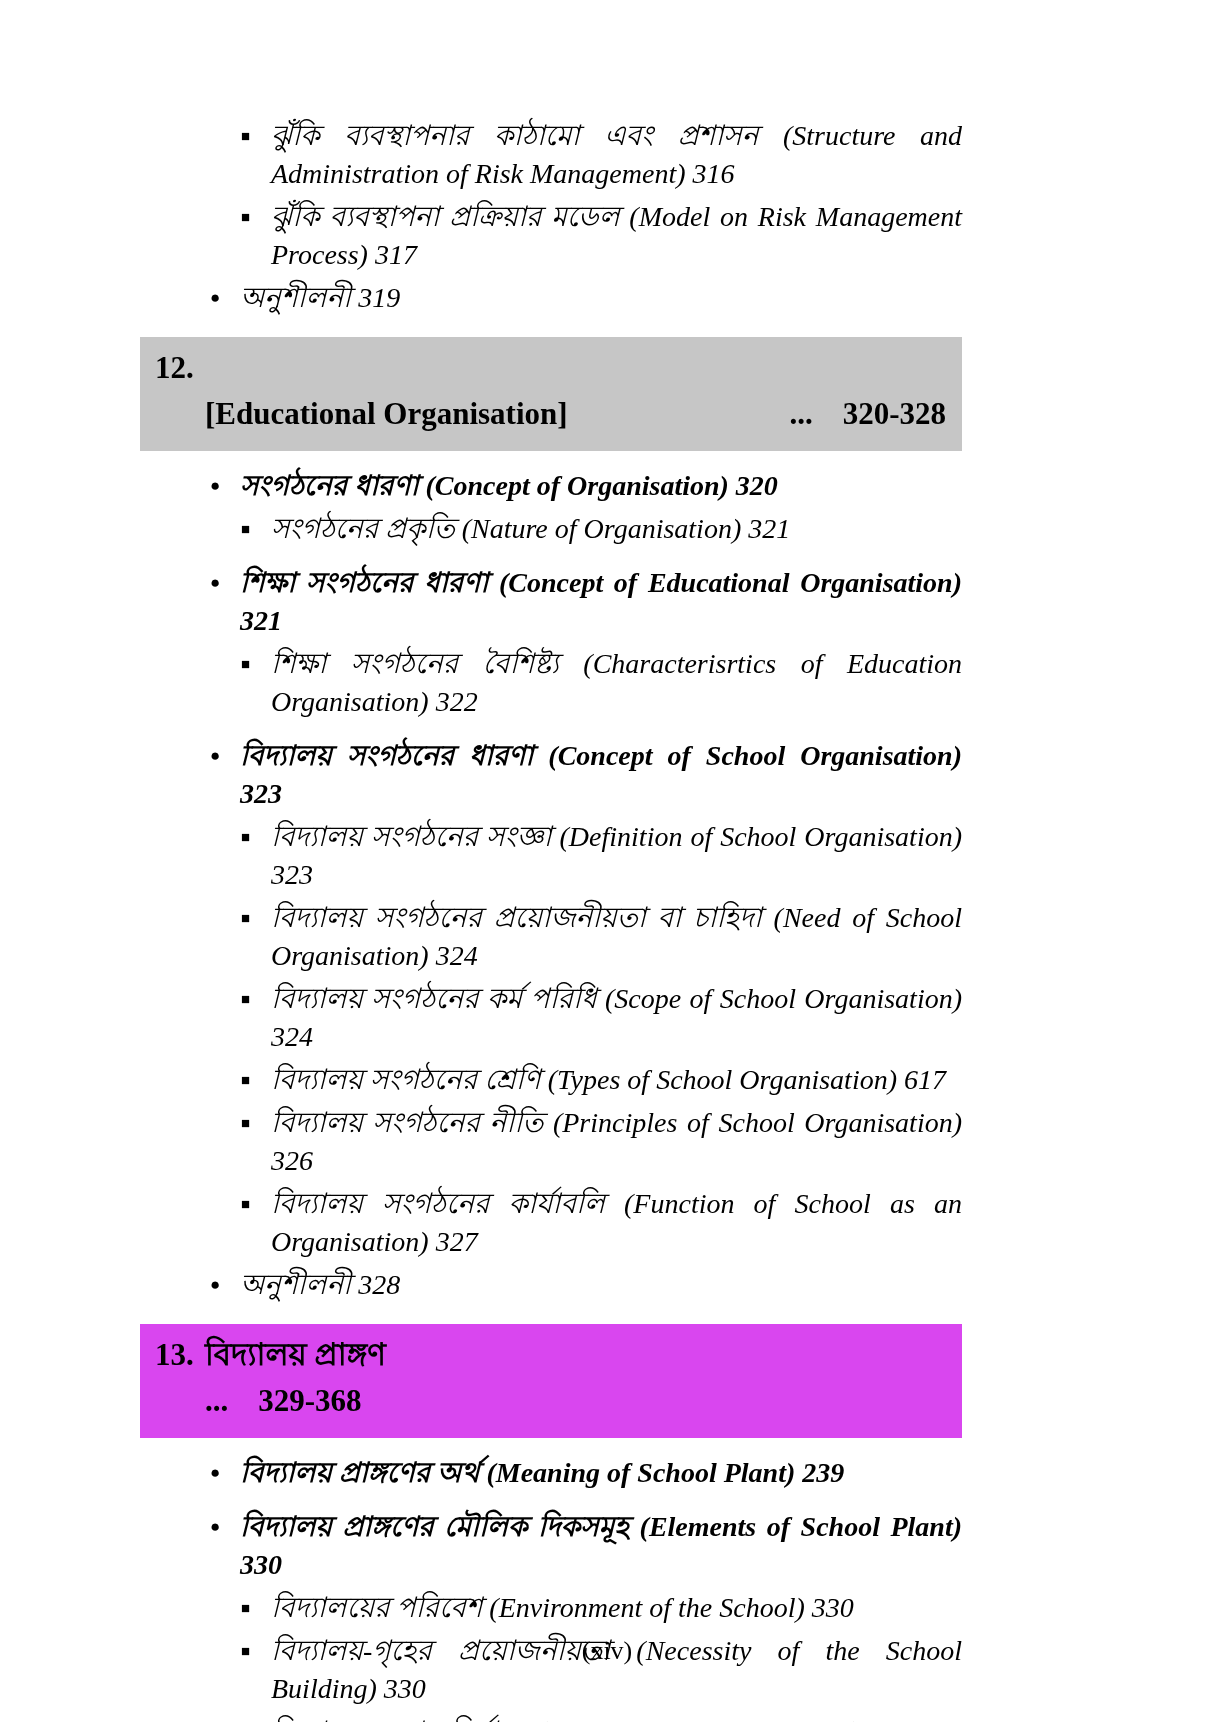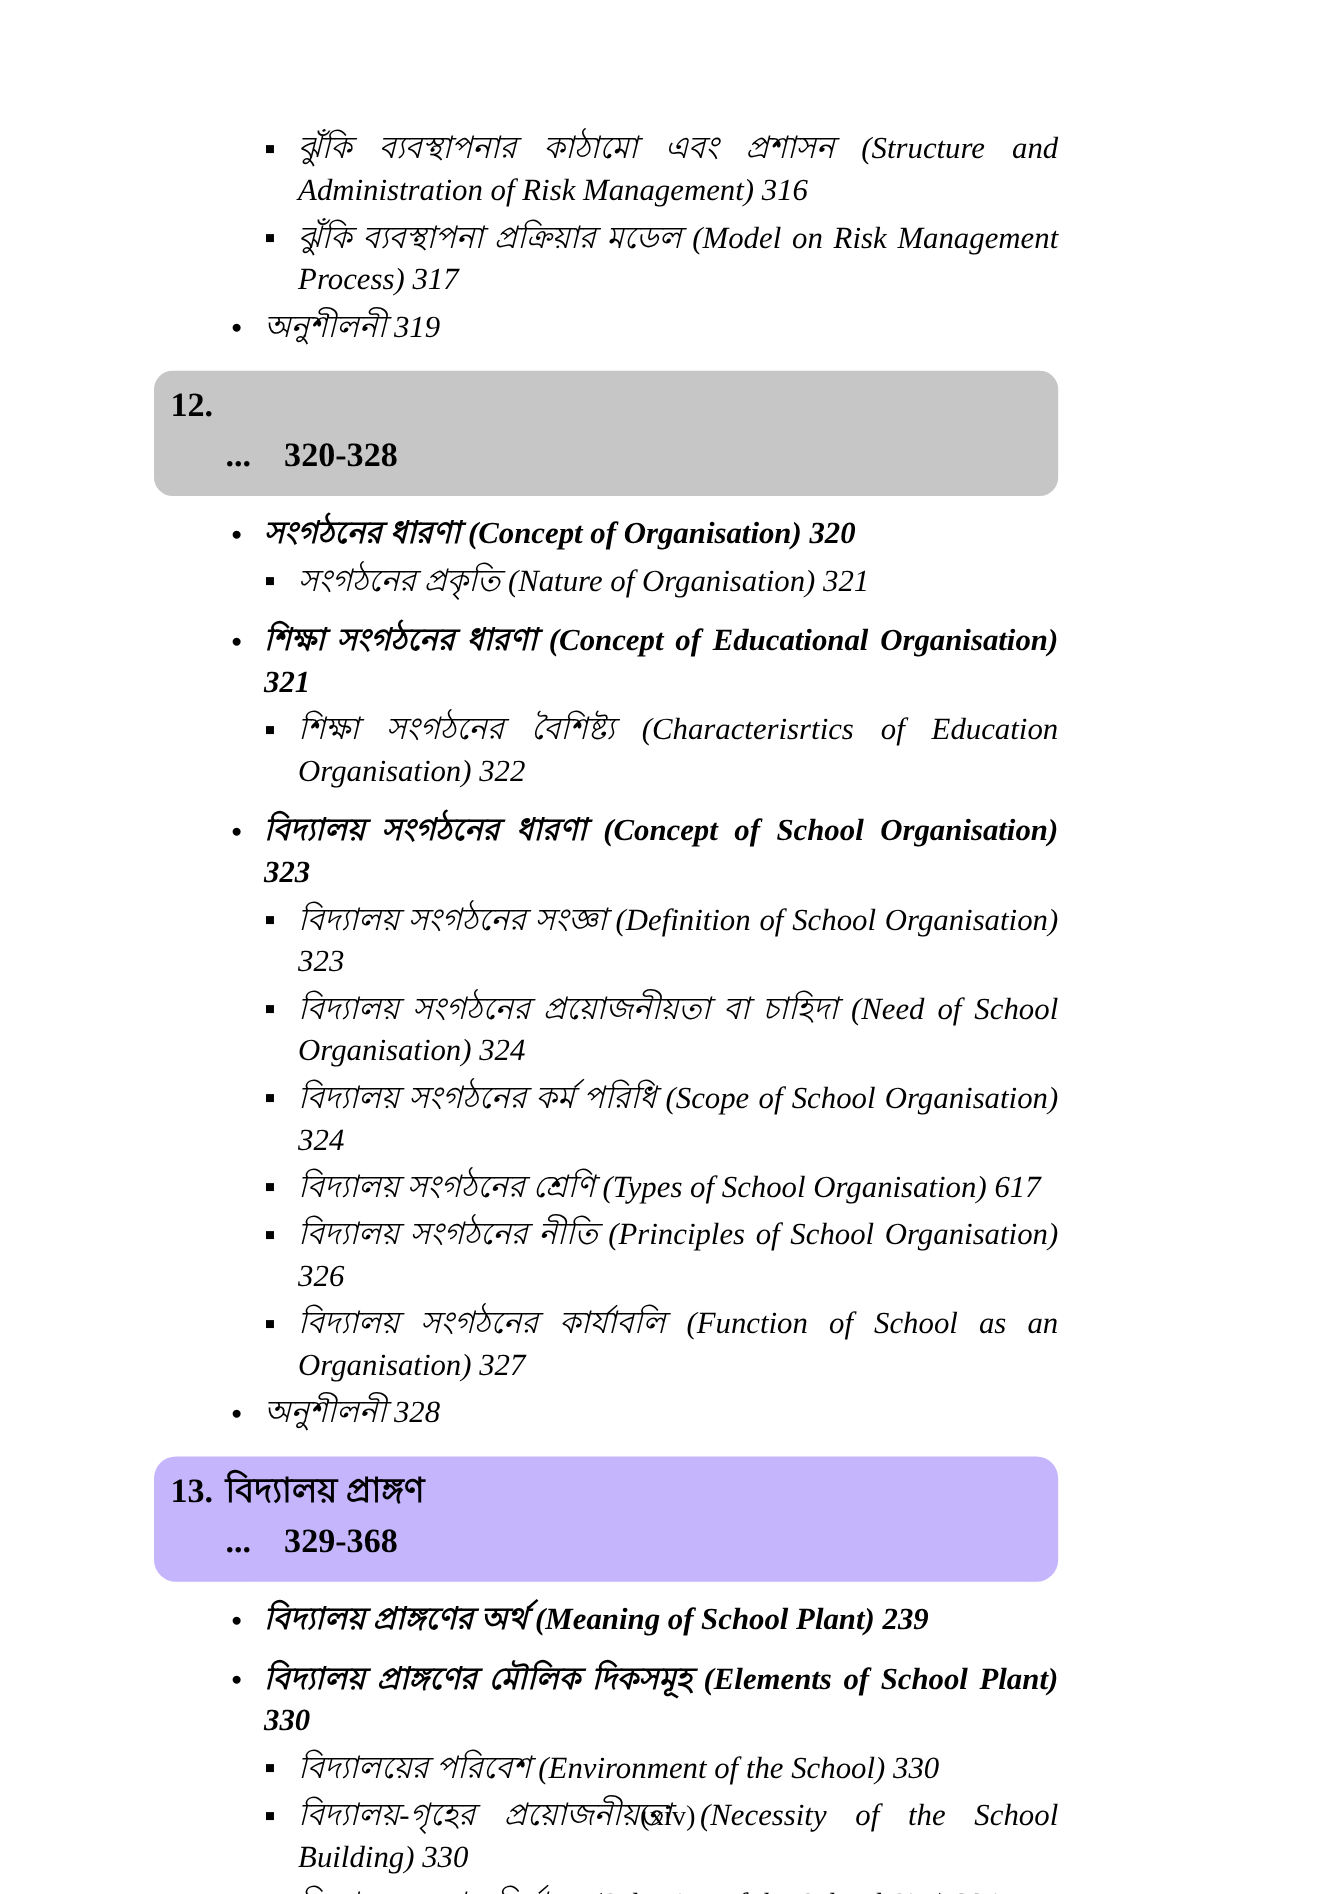--- a/index.html
+++ b/index.html
@@ -76,25 +76,26 @@
         <span class="txt">ঝুঁকি ব্যবস্থাপনার কাঠামো এবং প্রশাসন (Structure and Administration of Risk Management) 316</span>
       </div>
       <div class="item square">
         <span class="bullet">■</span>
         <span class="txt">ঝুঁকি ব্যবস্থাপনা প্রক্রিয়ার মডেল (Model on Risk Management Process) 317</span>
       </div>
       <div class="item circle">
         <span class="bullet">●</span>
         <span class="txt">অনুশীলনী 319</span>
       </div>
-      <div class="chapter-bar" style="background: rgb(198, 198, 198); border-radius: 17px;">
+      <div class="chapter-bar" style="background: rgb(198, 198, 198);">
         <div class="bar-line1">
           <span class="chapter-number">12.</span>
         </div>
         <div class="bar-line2">
+          <span class="chapter-title-en">[Educational Organisation]</span>
           <span class="pages-group">
             <span class="dots">...</span>
             <span class="pages">320-328</span>
           </span>
         </div>
       </div>
       <div class="item circle bold">
         <span class="bullet">●</span>
         <span class="txt">সংগঠনের ধারণা (Concept of Organisation) 320</span>
       </div>
@@ -135,21 +136,21 @@
         <span class="txt">বিদ্যালয় সংগঠনের নীতি (Principles of School Organisation) 326</span>
       </div>
       <div class="item square">
         <span class="bullet">■</span>
         <span class="txt">বিদ্যালয় সংগঠনের কার্যাবলি (Function of School as an Organisation) 327</span>
       </div>
       <div class="item circle">
         <span class="bullet">●</span>
         <span class="txt">অনুশীলনী 328</span>
       </div>
-      <div class="chapter-bar" style="background: #c4b5fd; border-radius: 20px;">
+      <div class="chapter-bar" style="background: #d946ef;">
         <div class="bar-line1">
           <span class="chapter-number">13.</span>
           <span class="chapter-title-bn">বিদ্যালয় প্রাঙ্গণ</span>
         </div>
         <div class="bar-line2">
           <span class="pages-group">
             <span class="dots">...</span>
             <span class="pages">329-368</span>
           </span>
         </div>

